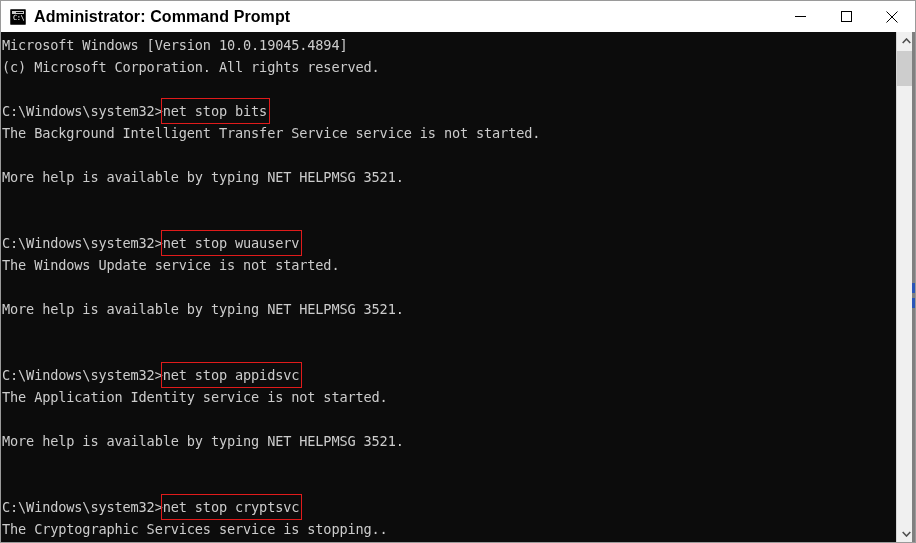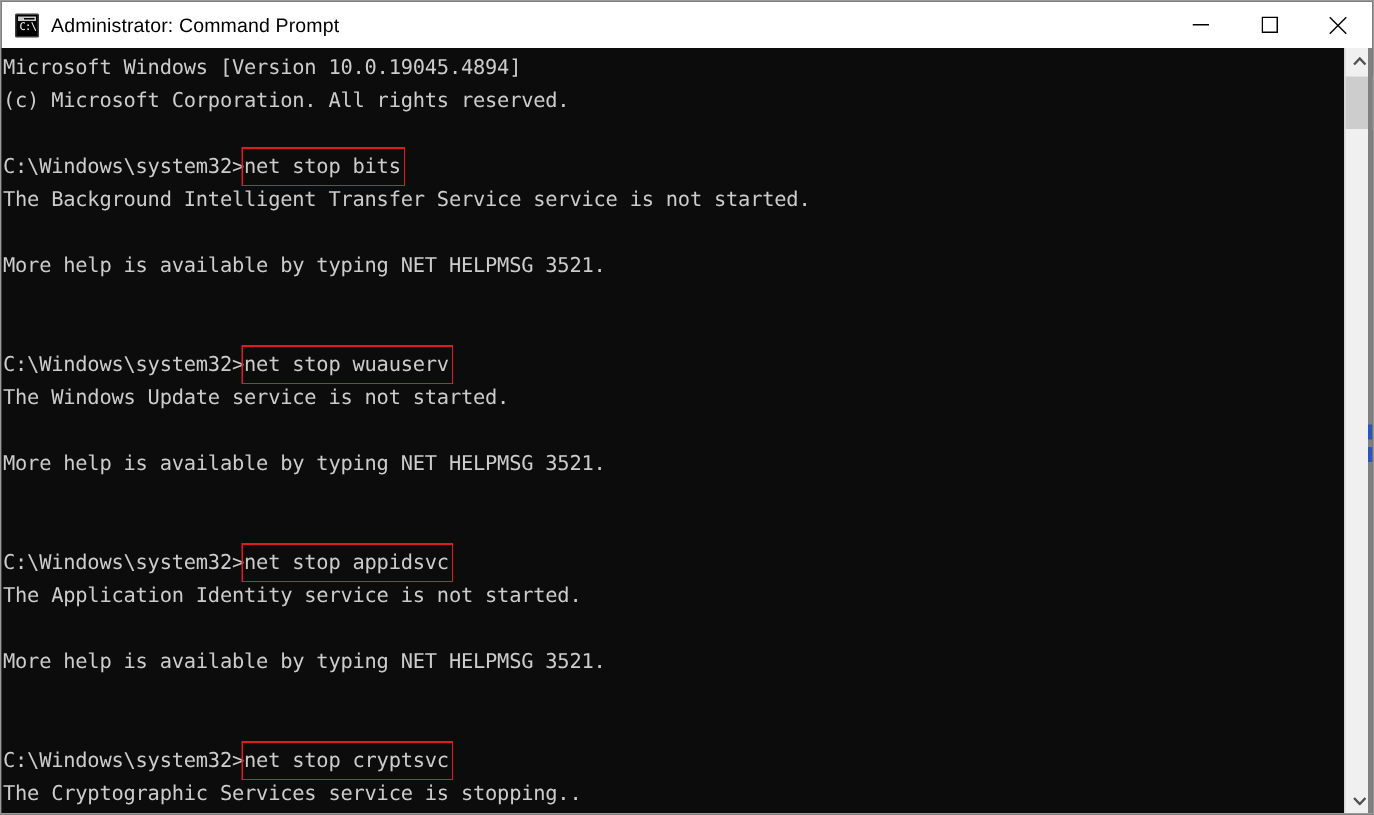--- a/index.html
+++ b/index.html
@@ -70,25 +70,26 @@
     color: #ffffff;
     font-family: "DejaVu Sans Mono", monospace;
     font-size: 7px;
     line-height: 9px;
     letter-spacing: -0.5px;
     padding-left: 1px;
     white-space: nowrap;
     overflow: hidden;
   }
   .title-text {
-    font-size: 13px;
+    font-size: 16px;
     color: #000000;
     letter-spacing: 0.1px;
     white-space: nowrap;
     user-select: none;
+    font-weight: bold;
   }
 
   
   .winbtns {
     position: absolute;
     right: 0; top: 0;
     height: 31px;
     display: flex;
   }
   .winbtn {

